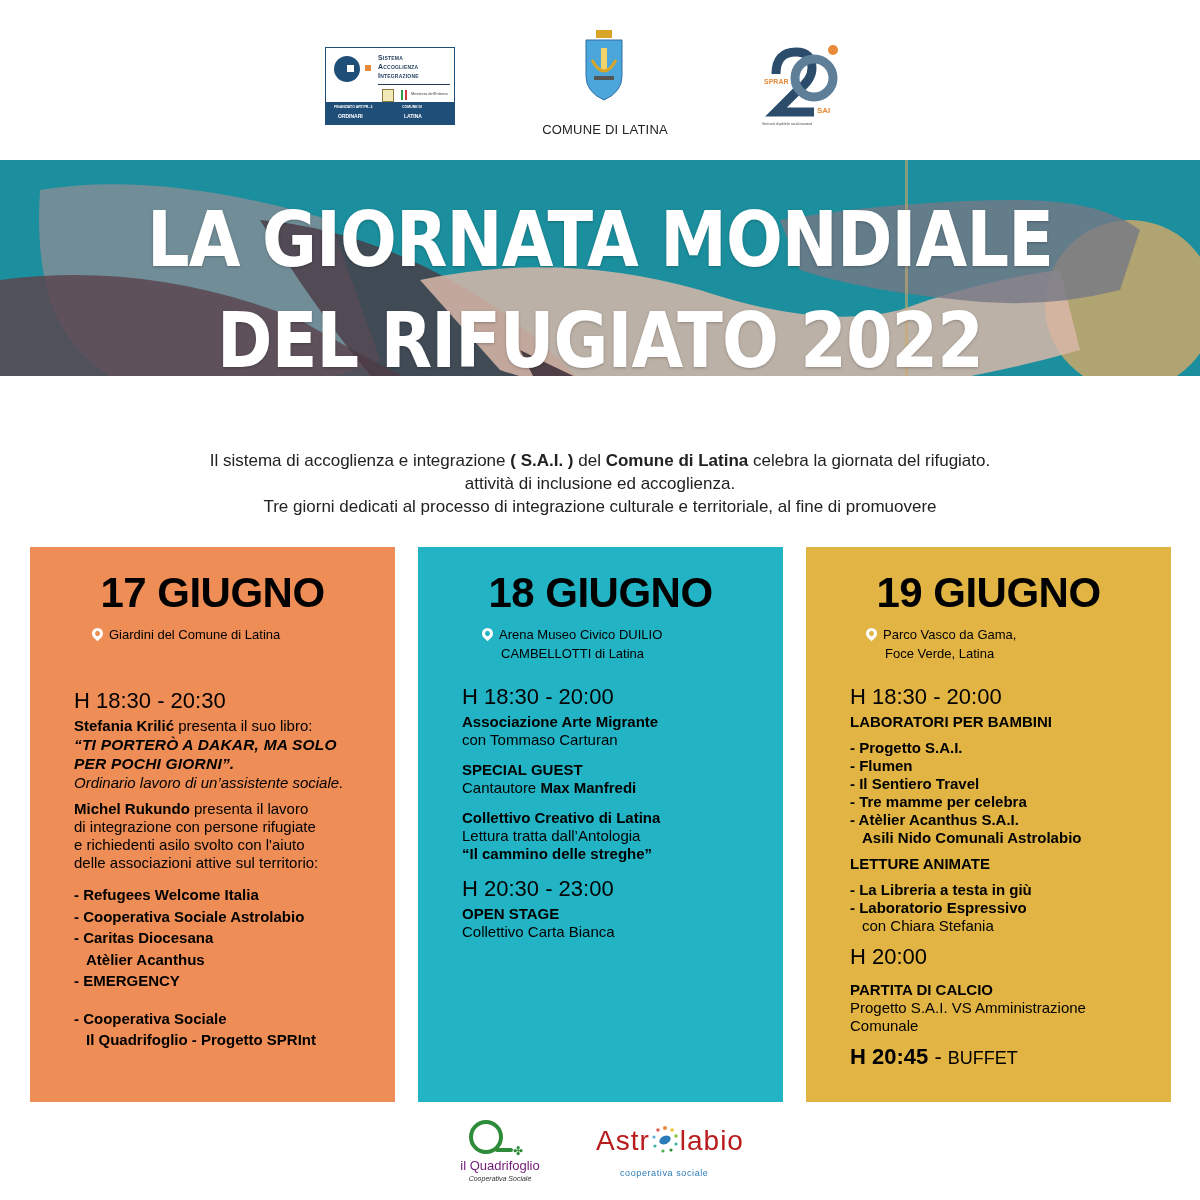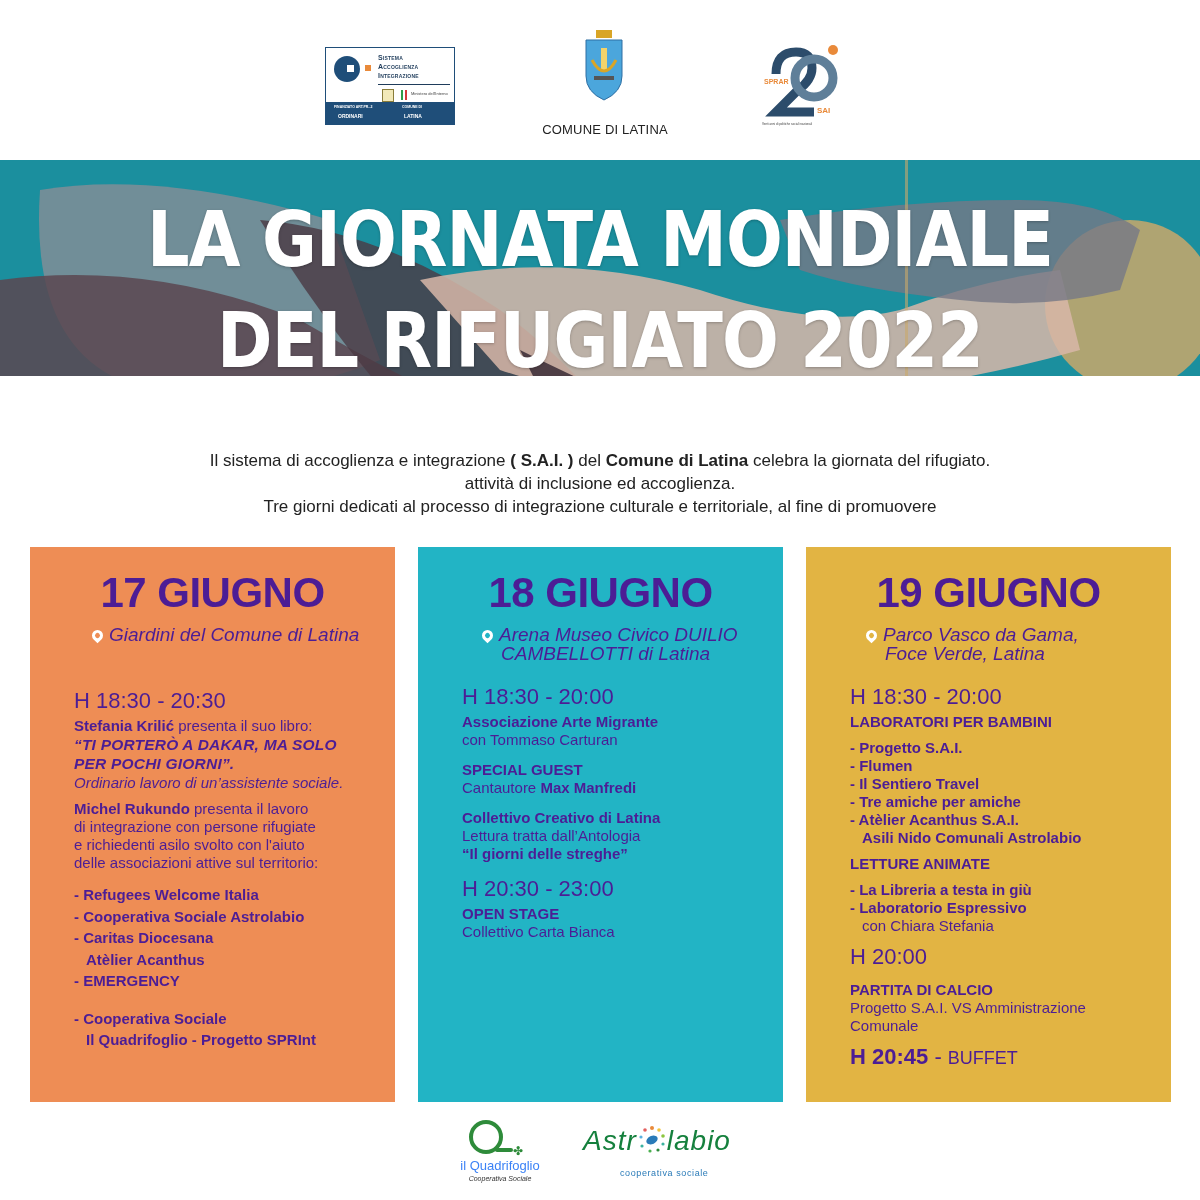--- a/index.html
+++ b/index.html
@@ -37,26 +37,26 @@
     font-family: "DejaVu Sans", sans-serif; font-weight: bold; font-size: 76px; letter-spacing: -1px;
     transform: scaleX(0.88); transform-origin: center; text-shadow: 0 1px 3px rgba(0,0,0,0.25); line-height: 1; }
   .hero .title.l1 { top: 42px; }
   .hero .title.l2 { top: 143px; }
 
   
   .intro { position: absolute; left: 0; top: 449px; width: 1200px; text-align: center; font-size: 17px; line-height: 23px; color: #222; }
   .intro b { font-weight: bold; }
 
   
-  .day { position: absolute; top: 547px; width: 365px; height: 555px; color: #4c1d95; }
+  .day { position: absolute; top: 547px; width: 365px; height: 555px; color: #000000; }
   .day.d1 { left: 30px; background: #ee8d55; }
   .day.d2 { left: 418px; background: #22b4c5; }
   .day.d3 { left: 806px; background: #e2b443; }
   .day .date { position: absolute; left: 0; top: 22px; width: 100%; text-align: center; font-size: 42px; font-weight: bold; letter-spacing: -0.5px; }
-  .day .loc { position: absolute; font-size: 19px; line-height: 19px; font-style: italic; }
+  .day .loc { position: absolute; font-size: 13px; line-height: 19px; }
   .day .loc .pin { display: inline-block; width: 11px; height: 11px; border-radius: 50% 50% 50% 0; background: #fff; transform: rotate(-45deg); margin-right: 6px; position: relative; top: 0px; }
   .day .loc .pin::after { content: ""; position: absolute; left: 3px; top: 3px; width: 5px; height: 5px; border-radius: 50%; }
   .day.d1 .loc .pin::after { background: #ee8d55; }
   .day.d2 .loc .pin::after { background: #22b4c5; }
   .day.d3 .loc .pin::after { background: #e2b443; }
   .day .body { position: absolute; left: 44px; right: 20px; }
   .time { font-size: 22px; line-height: 28px; margin-bottom: 2px; }
   .time b { font-weight: bold; }
   .t-b { font-weight: bold; font-size: 15px; line-height: 18px; }
   .t-l { font-weight: normal; font-size: 15px; line-height: 18px; }
@@ -64,25 +64,25 @@
   .t-bi { font-style: italic; font-weight: bold; font-size: 15.5px; line-height: 19px; letter-spacing: 0.2px; }
   .gap { height: 12px; }
   .gap-s { height: 8px; }
   .indent { padding-left: 12px; }
 
   
   .quad-logo { position: absolute; left: 445px; top: 1118px; width: 110px; height: 70px; text-align: center; }
   .quad-logo .q { position: absolute; left: 24px; top: 2px; width: 34px; height: 34px; border: 4px solid #2e8b3a; border-radius: 50%; }
   .quad-logo .q-tail { position: absolute; left: 50px; top: 30px; width: 18px; height: 4px; background: #2e8b3a; border-radius: 2px; }
   .quad-logo .clover { position: absolute; left: 68px; top: 26px; font-size: 12px; color: #2e8b3a; }
-  .quad-logo .name { position: absolute; left: 0; top: 40px; width: 110px; font-size: 13px; color: #3b82f6; }
+  .quad-logo .name { position: absolute; left: 0; top: 40px; width: 110px; font-size: 13px; color: #701a75; }
   .quad-logo .sub { position: absolute; left: 0; top: 57px; width: 110px; font-size: 7px; font-style: italic; color: #333; }
 
   .astro-logo { position: absolute; left: 580px; top: 1124px; width: 200px; height: 60px; }
-  .astro-logo .word { position: absolute; left: 3px; top: 0; font-size: 28px; color: #15803d; letter-spacing: 1px; font-style: italic; }
+  .astro-logo .word { position: absolute; left: 16px; top: 0; font-size: 28px; color: #b91c1c; letter-spacing: 1px; }
   .astro-logo .sub { position: absolute; left: 40px; top: 44px; font-size: 9px; color: #2a7bb8; letter-spacing: 0.6px; }
 </style>
 </head>
 <body>
 
 <div class="logos">
   <div class="sai-logo">
     <div class="circle"></div>
     <div class="dot"></div>
     <div class="name">
@@ -185,42 +185,42 @@
   <div class="body" style="top:136px;">
     <div class="time">H 18:30 - 20:00</div>
     <div class="t-b">Associazione Arte Migrante</div>
     <div class="t-l">con Tommaso Carturan</div>
     <div class="gap"></div>
     <div class="t-b">SPECIAL GUEST</div>
     <div class="t-l"><span>Cantautore </span><b>Max Manfredi</b></div>
     <div class="gap"></div>
     <div class="t-b">Collettivo Creativo di Latina</div>
     <div class="t-l">Lettura tratta dall’Antologia</div>
-    <div class="t-b">“Il giorni delle streghe”</div>
+    <div class="t-b">“Il cammino delle streghe”</div>
     <div class="gap"></div>
     <div class="time">H 20:30 - 23:00</div>
     <div class="t-b">OPEN STAGE</div>
     <div class="t-l">Collettivo Carta Bianca</div>
   </div>
 </div>
 
 <div class="day d3">
   <div class="date">19 GIUGNO</div>
   <div class="loc" style="left:60px; top:78px;">
     <div><span class="pin"></span><span>Parco Vasco da Gama,</span></div>
     <div style="padding-left:19px;">Foce Verde, Latina</div>
   </div>
   <div class="body" style="top:136px;">
     <div class="time">H 18:30 - 20:00</div>
     <div class="t-b">LABORATORI PER BAMBINI</div>
     <div class="gap-s"></div>
     <div class="t-b">- Progetto S.A.I.</div>
     <div class="t-b">- Flumen</div>
     <div class="t-b">- Il Sentiero Travel</div>
-    <div class="t-b">- Tre amiche per amiche</div>
+    <div class="t-b">- Tre mamme per celebra</div>
     <div class="t-b">- Atèlier Acanthus S.A.I.</div>
     <div class="t-b indent">Asili Nido Comunali Astrolabio</div>
     <div class="gap-s"></div>
     <div class="t-b">LETTURE ANIMATE</div>
     <div class="gap-s"></div>
     <div class="t-b">- La Libreria a testa in giù</div>
     <div class="t-b">- Laboratorio Espressivo</div>
     <div class="t-l indent">con Chiara Stefania</div>
     <div class="gap-s"></div>
     <div class="time">H 20:00</div>

